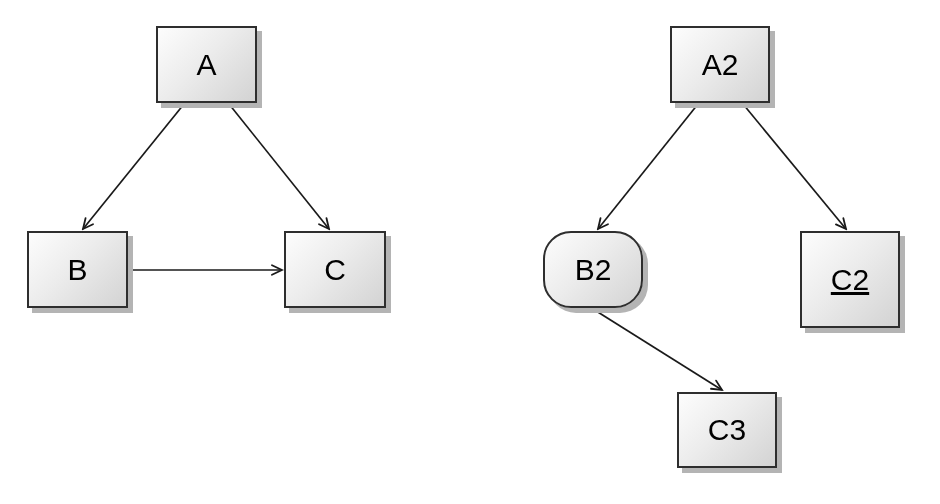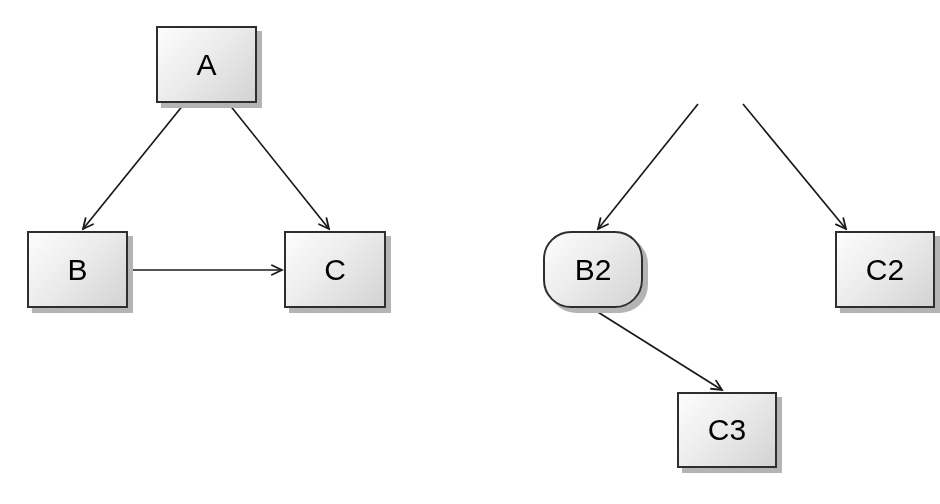--- a/index.html
+++ b/index.html
@@ -37,21 +37,21 @@
     line-height: 1;
     color: #000000;
     user-select: none;
   }
   
   #node-A  { left: 156px; top:  26px; width: 101px; height: 77px; }
   #node-B  { left:  27px; top: 231px; width: 101px; height: 77px; }
   #node-C  { left: 284px; top: 231px; width: 102px; height: 77px; }
   #node-A2 { left: 670px; top:  26px; width: 100px; height: 77px; }
   #node-B2 { left: 543px; top: 231px; width: 100px; height: 77px; border-radius: 28px; }
-  #node-C2 { left: 835px; top: 231px; width: 100px; height: 77px; }
+  #node-C2 { left: 800px; top: 231px; width: 100px; height: 97px; text-decoration: underline; }
   #node-C3 { left: 677px; top: 392px; width: 100px; height: 76px; }
 </style>
 </head>
 <body>
 
 <div class="canvas">
 
   <svg class="edges" width="940" height="504" viewBox="0 0 940 504" xmlns="http://www.w3.org/2000/svg">
     <defs>
       <marker id="arrow" markerUnits="userSpaceOnUse" markerWidth="14" markerHeight="14" viewBox="0 0 14 14" refX="12" refY="7" orient="auto">
@@ -71,20 +71,23 @@
   <div class="node" id="node-A">
     <span class="label">A</span>
   </div>
   <div class="node" id="node-B">
     <span class="label">B</span>
   </div>
   <div class="node" id="node-C">
     <span class="label">C</span>
   </div>
 
+  <div class="node" id="node-A2">
+    <span class="label">A2</span>
+  </div>
   <div class="node" id="node-B2">
     <span class="label">B2</span>
   </div>
   <div class="node" id="node-C2">
     <span class="label">C2</span>
   </div>
   <div class="node" id="node-C3">
     <span class="label">C3</span>
   </div>
 

